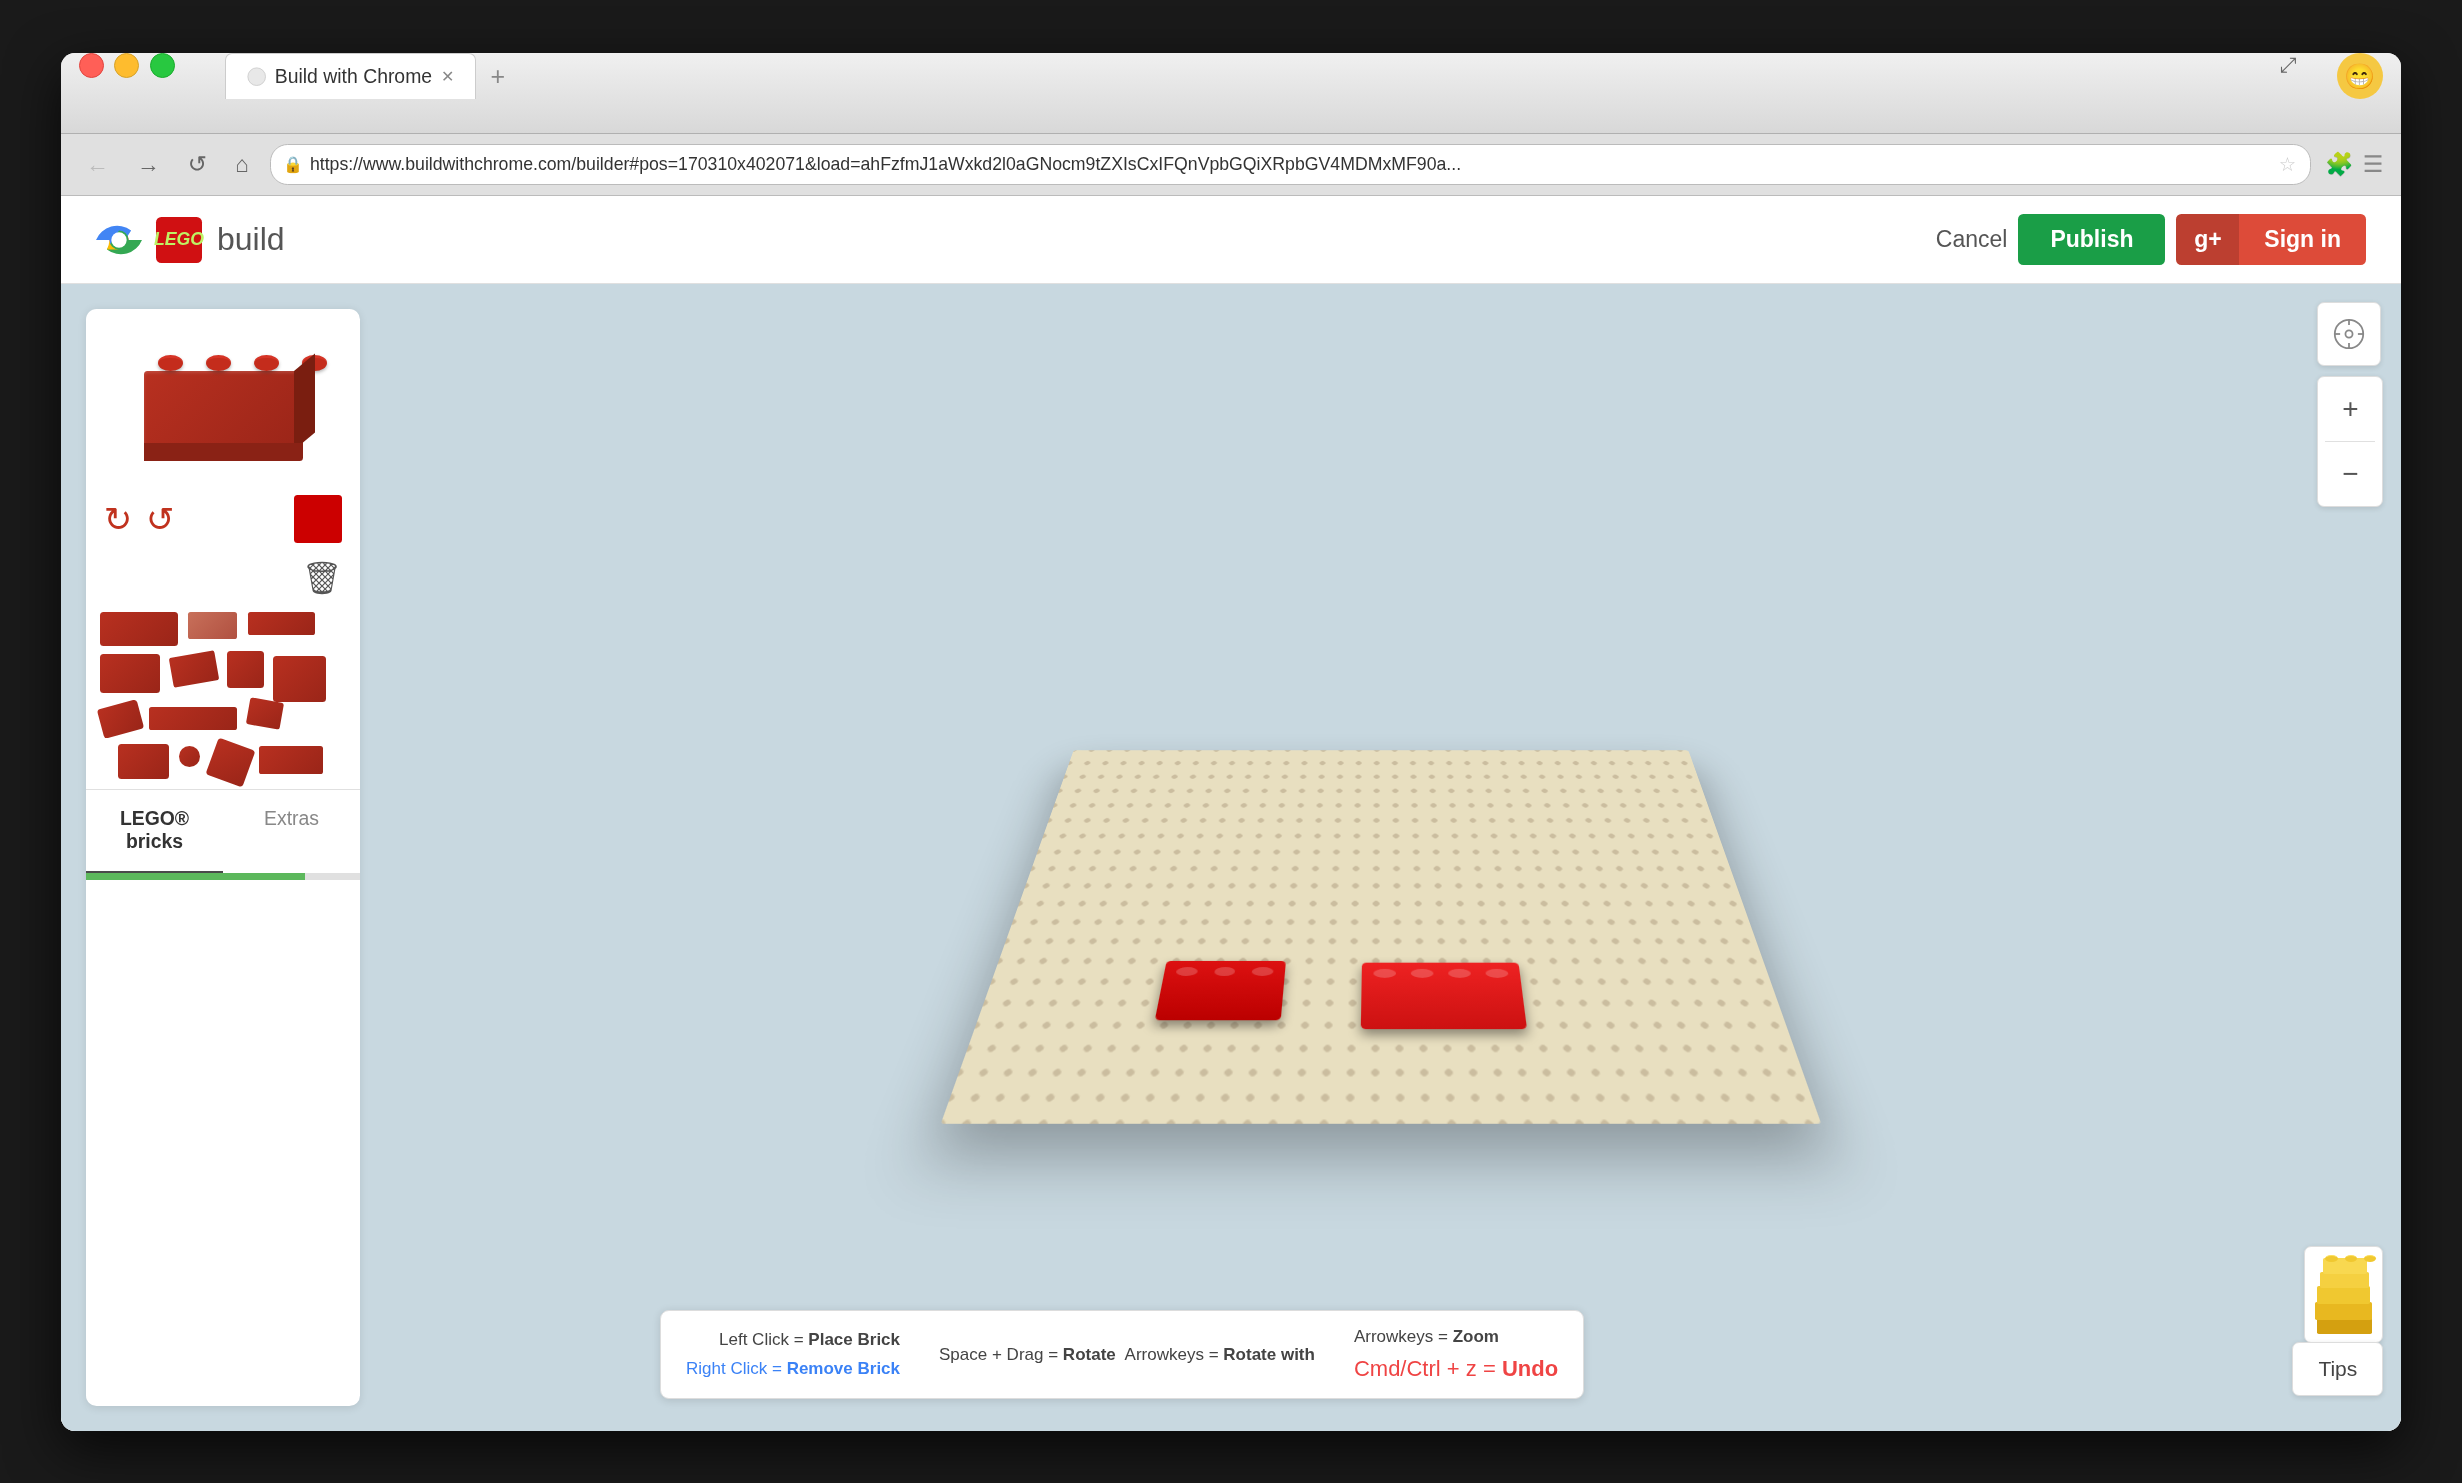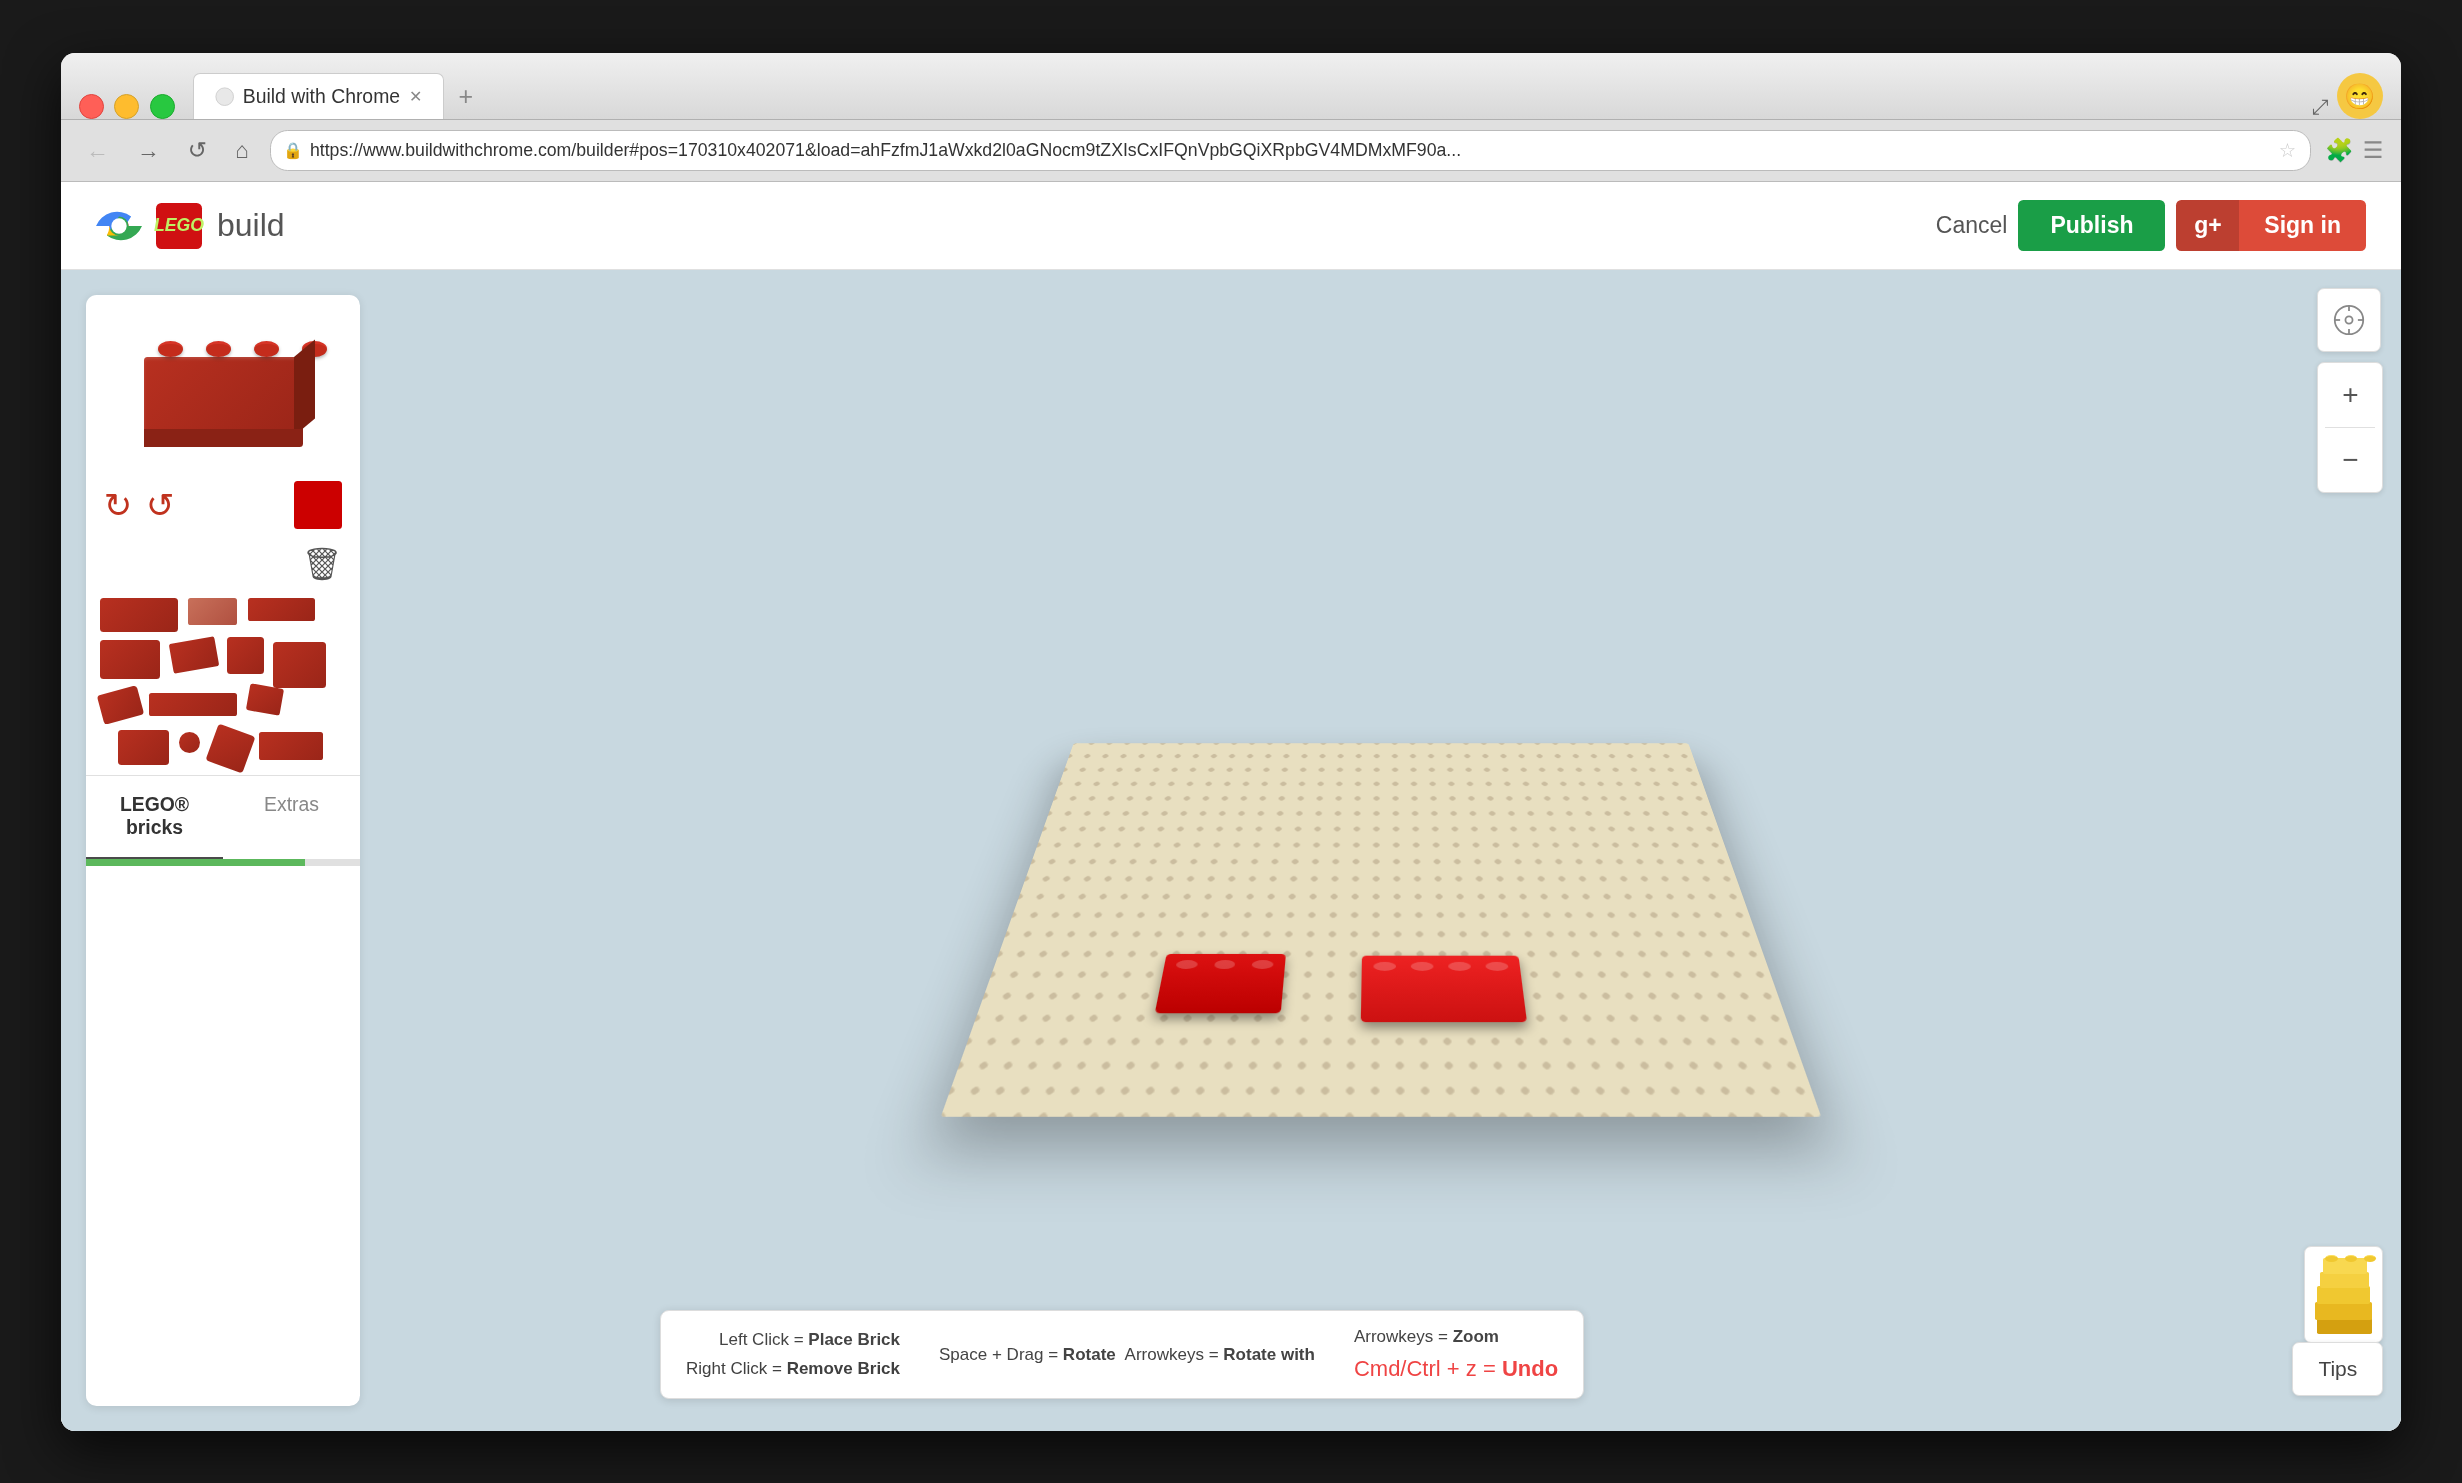--- a/index.html
+++ b/index.html
@@ -18,26 +18,27 @@
       background: #e8e8e8;
       border-radius: 14px;
       box-shadow: 0 17.7px 53px rgba(0,0,0,0.7);
       overflow: hidden;
       display: flex;
       flex-direction: column;
     }
     
     .title-bar {
       background: linear-gradient(to bottom, #f0f0f0, #d8d8d8);
-      height: 67px;
-      display: flex;
-      align-items: flex-end;
+      height: 81px;
+      display: flex;
+      align-items: flex-start;
       padding: 0 17.7px;
       border-bottom: 0.9px solid #b0b0b0;
       flex-shrink: 0;
+      gap: 32px;
     }
     .traffic-lights {
       display: flex;
       gap: 10.6px;
       margin-right: 17.7px;
     }
     .traffic-light {
       width: 25px;
       height: 25px;
       border-radius: 50%;
@@ -611,21 +612,21 @@
           </div>
         </div>
 
         <div style="position:absolute;bottom:32px;left:300px;background:white;border:0.9px solid #ddd;border-radius:8.8px;padding:16px 25px;box-shadow:0 1.8px 8.8px rgba(0,0,0,0.12);display:flex;gap:39px;align-items:center;">
           <div style="display:flex;flex-direction:column;gap:8.8px;">
             <div style="font-size:17px;color:#444;text-align:right;">
               <span>Left Click</span>
               <span> = </span>
               <strong>Place Brick</strong>
             </div>
-            <div style="font-size:17px;color:#404040;">
+            <div style="font-size:17px;color:#3b82f6;">
               <span>Right Click</span>
               <span> = </span>
               <strong>Remove Brick</strong>
             </div>
           </div>
           <div style="display:flex;gap:8.8px;">
             <div style="font-size:17px;color:#444;">
               <span>Space + Drag</span>
               <span> = </span>
               <strong>Rotate</strong>

